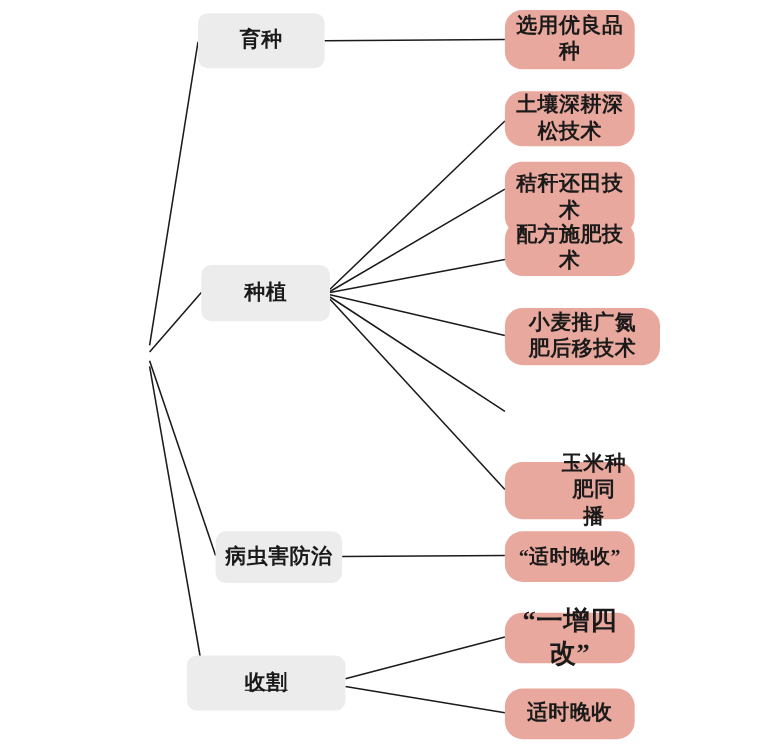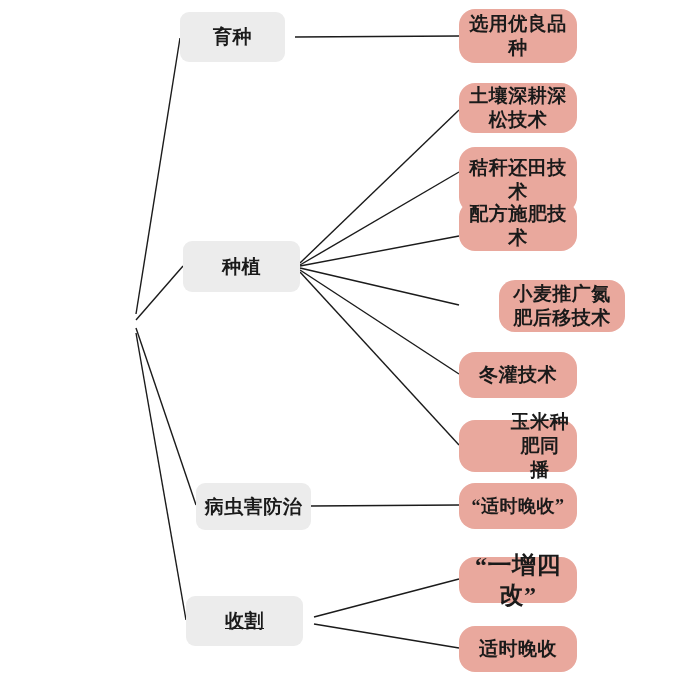--- a/index.html
+++ b/index.html
@@ -73,44 +73,43 @@
       <line x1="300" y1="272" x2="459" y2="445"></line>
 
       <line x1="311" y1="506" x2="459" y2="505"></line>
 
       <line x1="314" y1="617" x2="459" y2="579"></line>
       <line x1="314" y1="624" x2="459" y2="648"></line>
     </g>
   </svg>
 
 
-  <div class="node branch" style="left:180px; top:12px; width:105px; height:50px;">育种</div>
+  <div class="node branch" style="left:180px; top:12px; width:115px; height:50px;">育种</div>
 
   <div class="node branch" style="left:183px; top:241px; width:117px; height:51px;">种植</div>
 
   <div class="node branch" style="left:196px; top:483px; width:115px; height:47px;">病虫害防治</div>
 
-  <div class="node branch" style="left:186px; top:596px; width:117px; height:50px;text-decoration:underline;">收割</div>
+  <div class="node branch" style="left:170px; top:596px; width:144px; height:50px;text-decoration:underline;">收割</div>
 
   <div class="node leaf" style="left:459px; top:9px; width:118px; height:54px;">选用优良品
 种</div>
 
   <div class="node leaf" style="left:459px; top:83px; width:118px; height:50px;">土壤深耕深
 松技术</div>
 
   <div class="node leaf" style="left:459px; top:147px; width:118px; height:66px;">秸秆还田技
 术</div>
 
   <div class="node leaf" style="left:459px; top:201px; width:118px; height:50px;">配方施肥技
 术</div>
 
-  <div class="node leaf" style="left:459px; top:280px; width:126px; height:52px;margin-left:40px;">小麦推广氮
+  <div class="node leaf" style="left:459px; top:280px; width:141px; height:52px;">小麦推广氮
 肥后移技术</div>
 
-  <div class="node leaf" style="left:459px; top:352px; width:118px; height:46px;">冬灌技术</div>
 
   <div class="node leaf" style="left:459px; top:420px; width:118px; height:52px;padding-left:48px;">玉米种肥同
 播</div>
 
   <div class="node leaf" style="left:459px; top:483px; width:118px; height:46px; font-size:18px;">“适时晚收”</div>
 
   <div class="node leaf" style="left:459px; top:557px; width:118px; height:46px; font-size:24px;">“一增四改”</div>
 
   <div class="node leaf" style="left:459px; top:626px; width:118px; height:46px;">适时晚收</div>
 

